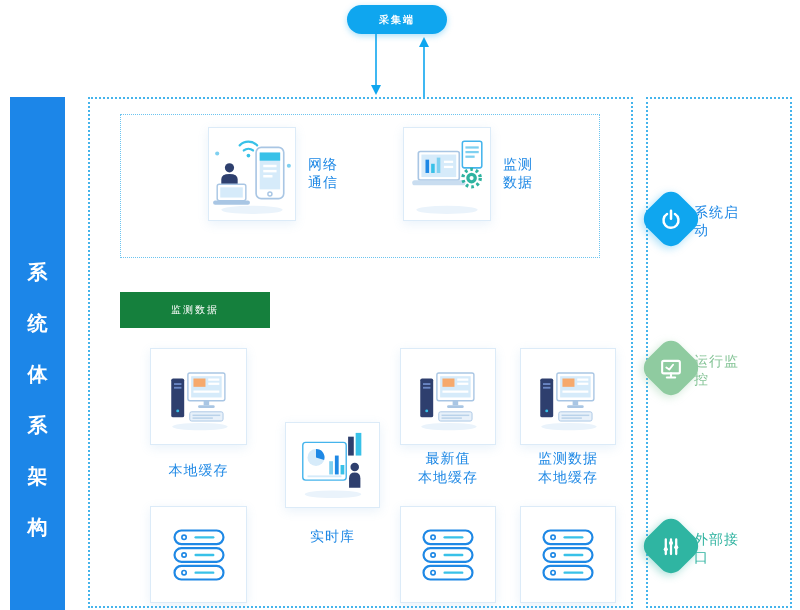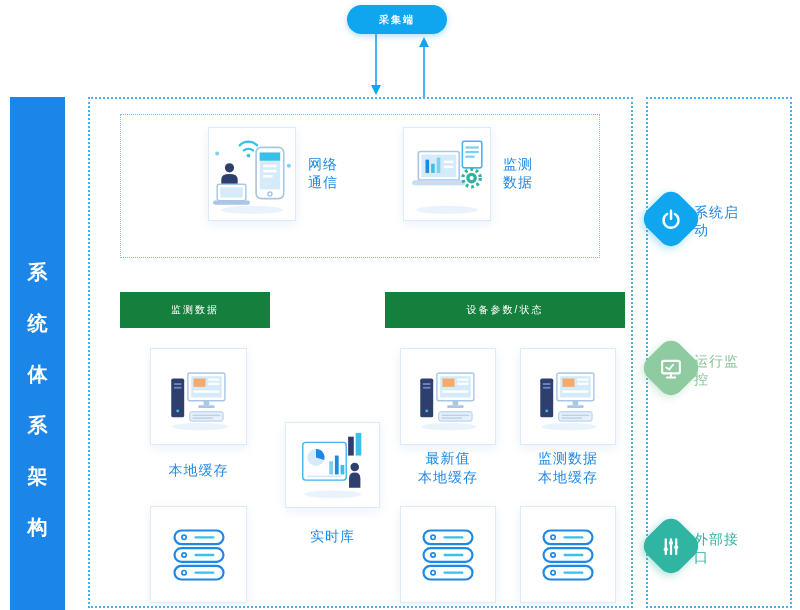--- a/index.html
+++ b/index.html
@@ -263,21 +263,20 @@
       <div class="card">
         <svg class="icon-lg" viewBox="0 0 84 84">
             <use href="#sym-message"></use>
           </svg>
       </div>
       <div class="lbl">监测数据</div>
     </div>
   </div>
 
   <div class="hdr hdr-monitor">监测数据</div>
-  <div class="hdr hdr-device">设备参数/状态</div>
 
   <div class="card abs card-ws-mon">
     <svg class="icon-ws" viewBox="0 0 80 80">
         <use href="#sym-workstation"></use>
       </svg>
   </div>
   <div class="lbl abs lbl-cache">本地缓存</div>
   <div class="card abs card-srv-mon">
     <svg class="icon-srv" viewBox="0 0 64 64">
         <use href="#sym-server"></use>

